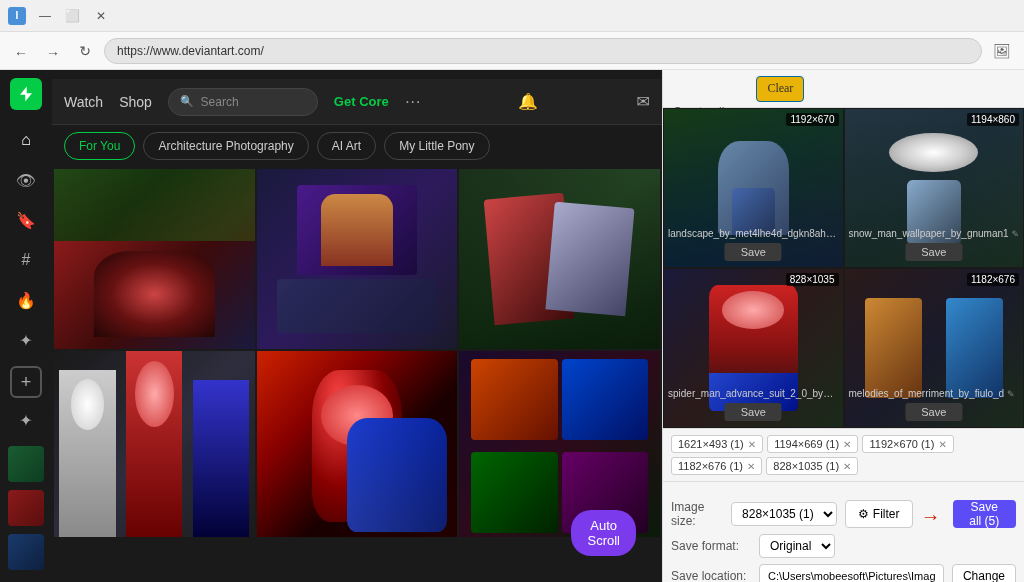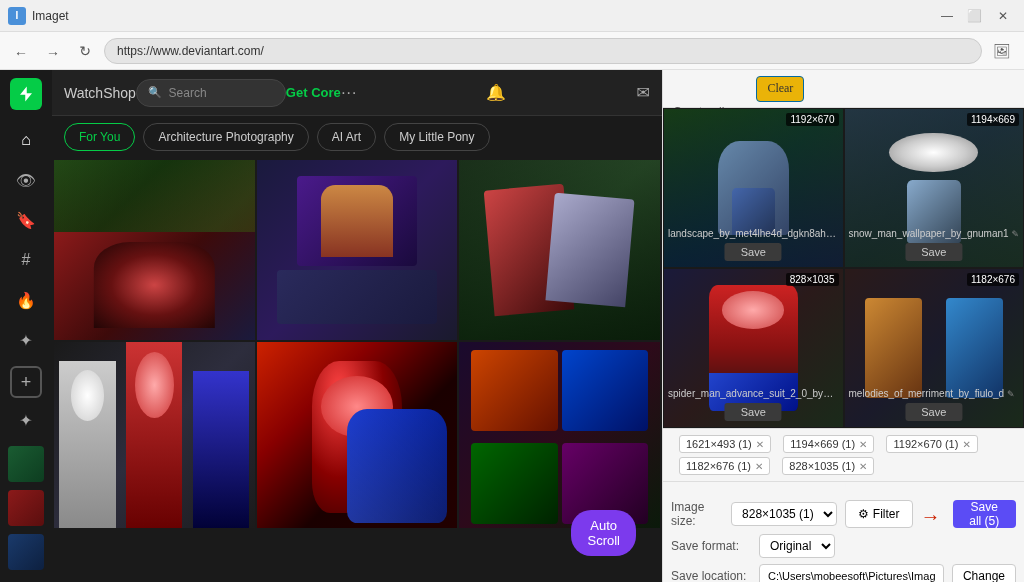--- a/index.html
+++ b/index.html
@@ -26,21 +26,21 @@
     .da-sidebar-icon { width: 36px; height: 36px; display: flex; align-items: center; justify-content: center; color: #aaa; font-size: 16px; border-radius: 6px; cursor: pointer; }
     .da-sidebar-icon.active { color: white; }
     .da-logo { width: 32px; height: 32px; background: #05cc47; border-radius: 6px; display: flex; align-items: center; justify-content: center; color: white; font-weight: bold; font-size: 14px; margin-bottom: 8px; }
     .da-sidebar-add { width: 32px; height: 32px; border: 2px solid #555; border-radius: 6px; display: flex; align-items: center; justify-content: center; color: #aaa; font-size: 18px; cursor: pointer; margin-top: 4px; }
     .da-thumb { width: 36px; height: 36px; border-radius: 4px; overflow: hidden; margin-top: 4px; }
 
     
     .da-content { flex: 1; background: #1a1a1a; overflow: hidden; }
 
     
-    .da-header { height: 46px; background: #222; display: flex; align-items: center; padding: 0 12px; border-bottom: 1px solid #333; }
+    .da-header { height: 46px; background: #222; display: flex; align-items: center; padding: 0 12px; gap: 16px; border-bottom: 1px solid #333; margin-top: 9px; }
     .da-nav-item { color: #ccc; font-size: 14px; cursor: pointer; text-decoration: none; }
     .da-search { height: 28px; background: #333; border: 1px solid #444; border-radius: 14px; padding: 0 12px; color: #ccc; font-size: 12px; width: 150px; display: flex; align-items: center; gap: 6px; }
     .da-get-core { color: #05cc47; font-size: 13px; font-weight: 600; cursor: pointer; }
     .da-more { color: #aaa; font-size: 16px; cursor: pointer; }
     .da-header-right { margin-left: auto; color: #aaa; font-size: 16px; cursor: pointer; }
 
     
     .da-tags { height: 42px; background: #1a1a1a; display: flex; align-items: center; padding: 0 12px; gap: 8px; overflow: hidden; }
     .da-tag { height: 28px; padding: 0 14px; border-radius: 14px; display: flex; align-items: center; font-size: 12px; cursor: pointer; white-space: nowrap; }
     .da-tag.active { border: 1.5px solid #05cc47; color: #05cc47; background: transparent; }
@@ -64,21 +64,21 @@
 
     
     .image-previews { display: grid; grid-template-columns: 1fr 1fr; gap: 0; flex: 1; overflow: hidden; }
     .preview-item { background: #2a2a2a; position: relative; overflow: hidden; border: 1px solid #1a1a1a; }
     .preview-dims { position: absolute; top: 4px; right: 4px; background: rgba(0,0,0,0.7); color: white; font-size: 10px; padding: 1px 4px; border-radius: 2px; }
     .preview-name { position: absolute; bottom: 28px; left: 4px; right: 4px; color: #ccc; font-size: 10px; white-space: nowrap; overflow: hidden; text-overflow: ellipsis; }
     .preview-save { position: absolute; bottom: 6px; left: 50%; transform: translateX(-50%); background: #3a3a3a; color: #ccc; border: none; font-size: 11px; padding: 3px 16px; border-radius: 3px; cursor: pointer; }
 
     
     .tags-strip { padding: 6px 8px; background: #f5f5f5; border-top: 1px solid #ddd; display: flex; flex-wrap: wrap; gap: 4px; }
-    .size-tag { background: white; border: 1px solid #ccc; border-radius: 3px; padding: 2px 6px; font-size: 11px; color: #333; display: flex; align-items: center; gap: 4px; margin-left: 8px; }
+    .size-tag { background: white; border: 1px solid #ccc; border-radius: 3px; padding: 2px 6px; font-size: 11px; color: #333; display: flex; align-items: center; gap: 4px; }
     .size-tag-x { color: #888; cursor: pointer; font-size: 10px; }
 
     
     .bottom-controls { padding: 18px 8px; background: #f5f5f5; border-top: 1px solid #ddd; }
     .control-row { display: flex; align-items: center; margin-bottom: 6px; gap: 8px; }
     .control-label { font-size: 12px; color: #555; width: 80px; }
     .control-select { height: 24px; border: 1px solid #ccc; border-radius: 4px; font-size: 12px; padding: 0 6px; background: white; cursor: pointer; }
     .filter-btn { height: 28px; padding: 0 12px; border: 1px solid #ccc; border-radius: 4px; background: white; font-size: 12px; cursor: pointer; display: flex; align-items: center; gap: 4px; margin-left: auto; }
     .save-all-btn { height: 28px; padding: 0 12px; border: none; border-radius: 4px; background: #5b4cf5; color: white; font-size: 12px; font-weight: 500; cursor: pointer; }
     .location-input { flex: 1; height: 24px; border: 1px solid #ccc; border-radius: 4px; padding: 0 8px; font-size: 11px; background: white; }
@@ -89,21 +89,20 @@
 
     
     .thumb-green { background: linear-gradient(135deg, #1a6b3c, #0d4a2b); }
     .thumb-red { background: linear-gradient(135deg, #8b1a1a, #5a0e0e); }
   </style>
 </head>
 <body>
 
 <div class="titlebar">
   <div class="titlebar-icon">I</div>
-  <span class="titlebar-title">Imaget</span>
   <div class="titlebar-controls">
     <button class="titlebar-btn">—</button>
     <button class="titlebar-btn">⬜</button>
     <button class="titlebar-btn close">✕</button>
   </div>
 </div>
 
 <div class="browserbar">
   <button class="nav-btn">←</button>
   <button class="nav-btn">→</button>
@@ -237,21 +236,21 @@
           <span style="color:#888;font-size:9px;"> ✎</span>
         </div>
         <button class="preview-save">Save</button>
       </div>
 
       <div class="preview-item" style="height:160px; background:linear-gradient(135deg,#2a3a4a,#1a2a3a,#2a3a2a);">
         <div style="width:100%;height:100%;background:linear-gradient(to bottom,rgba(30,50,60,0.6),rgba(20,40,30,0.8));display:flex;align-items:center;justify-content:center;flex-direction:column;gap:8px;">
           <div style="width:50%;height:25%;background:radial-gradient(ellipse,#ffffff,#cccccc,#888888);border-radius:50%;"></div>
           <div style="width:30%;height:40%;background:linear-gradient(135deg,#88aacc,#334455);border-radius:10% 10% 5% 5%;"></div>
         </div>
-        <div class="preview-dims">1194×669</div>
+        <div class="preview-dims">1194×860</div>
         <div class="preview-name">
           <span>snow_man_wallpaper_by_gnuman1</span>
           <span style="color:#888;font-size:9px;"> ✎</span>
         </div>
         <button class="preview-save">Save</button>
       </div>
 
       <div class="preview-item" style="height:160px; background:linear-gradient(135deg,#1a1a3a,#2a1a1a,#1a2a1a);">
         <div style="width:100%;height:100%;display:flex;align-items:center;justify-content:center;position:relative;">
           <div style="width:50%;height:80%;background:linear-gradient(to bottom,#cc2222,#881111,#221111);border-radius:10% 10% 5% 5%;position:relative;overflow:hidden;">

